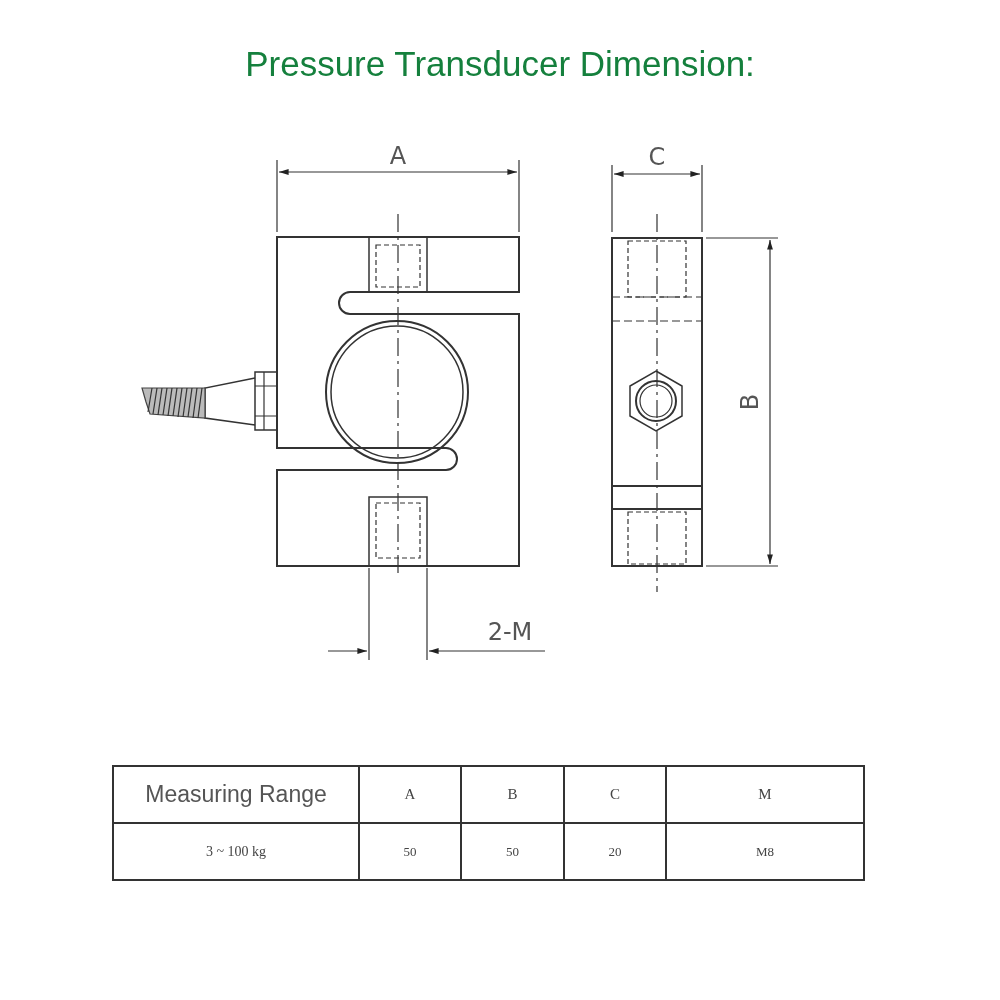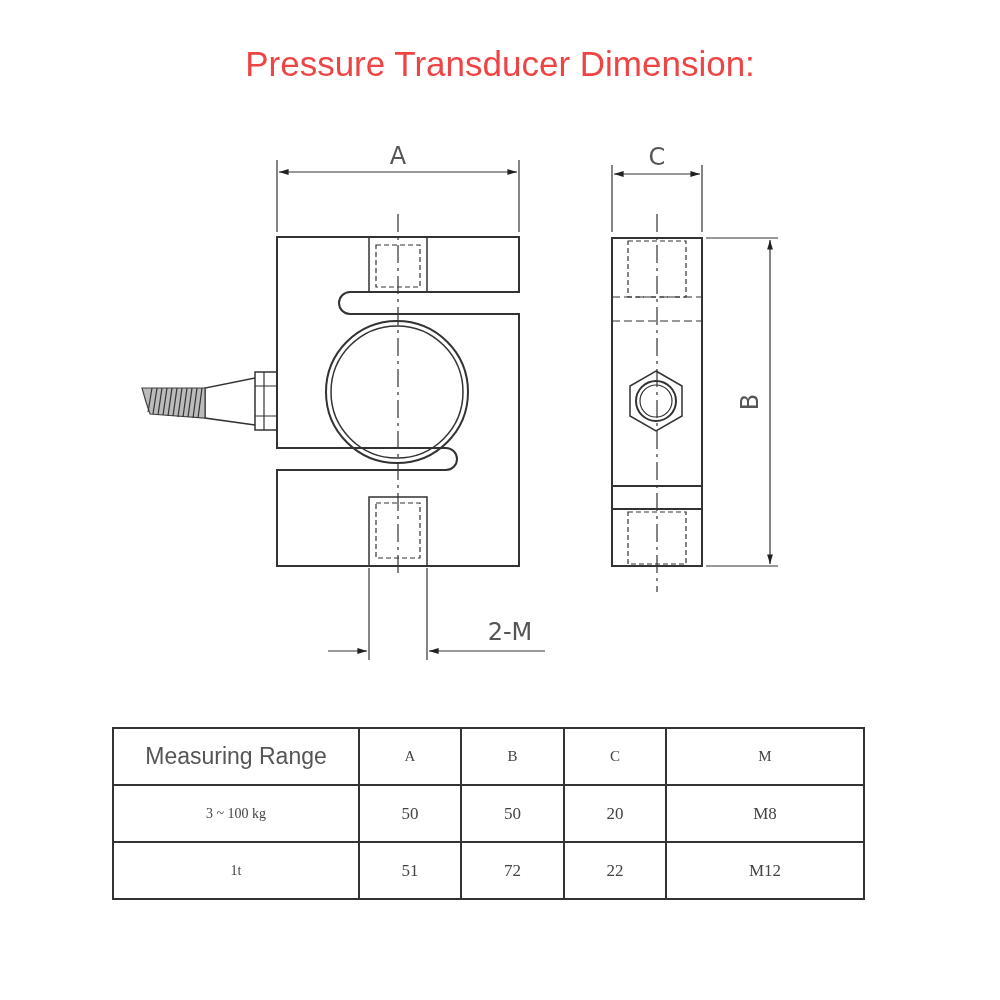--- a/index.html
+++ b/index.html
@@ -1,29 +1,29 @@
 <!DOCTYPE html>
 <html><head>
 <meta charset="utf-8">
 <style>
   html, body { margin: 0; padding: 0; background: #ffffff; }
   body { width: 1000px; height: 1000px; position: relative; overflow: hidden; }
   .title {
     position: absolute; left: 0; top: 44px; width: 1000px; text-align: center;
-    font-family: "Liberation Sans", sans-serif; font-size: 35px; color: #ef4444;
+    font-family: "Liberation Sans", sans-serif; font-size: 35px; color: #15803d;
   }
   svg.drawing { position: absolute; left: 0; top: 0; }
   .spec-table {
-    position: absolute; left: 112px; top: 727px;
+    position: absolute; left: 112px; top: 765px;
     border-collapse: collapse;
     font-family: "Liberation Serif", serif; color: #444;
   }
   .spec-table td, .spec-table th {
     border: 2px solid #333; text-align: center; font-weight: normal;
-    font-size: 17px; padding: 0; height: 55px;
+    font-size: 13px; padding: 0; height: 55px;
   }
   .spec-table th.range-head {
     font-family: "Liberation Sans", sans-serif; font-size: 23px; color: #555;
   }
   .spec-table th { font-size: 15px; }
   .spec-table tr td:first-child { font-size: 14px; }
   .c0 { width: 244px; } .c1 { width: 100px; } .c2 { width: 101px; } .c3 { width: 100px; } .c4 { width: 196px; }
 </style>
 </head>
 <body>
@@ -119,21 +119,14 @@
     <th class="c3">C</th>
     <th class="c4">M</th>
   </tr>
   <tr>
     <td>3 ~ 100 kg</td>
     <td>50</td>
     <td>50</td>
     <td>20</td>
     <td>M8</td>
   </tr>
-  <tr>
-    <td>1t</td>
-    <td>51</td>
-    <td>72</td>
-    <td>22</td>
-    <td>M12</td>
-  </tr>
 </tbody>
   </table>
 
 </body></html>

